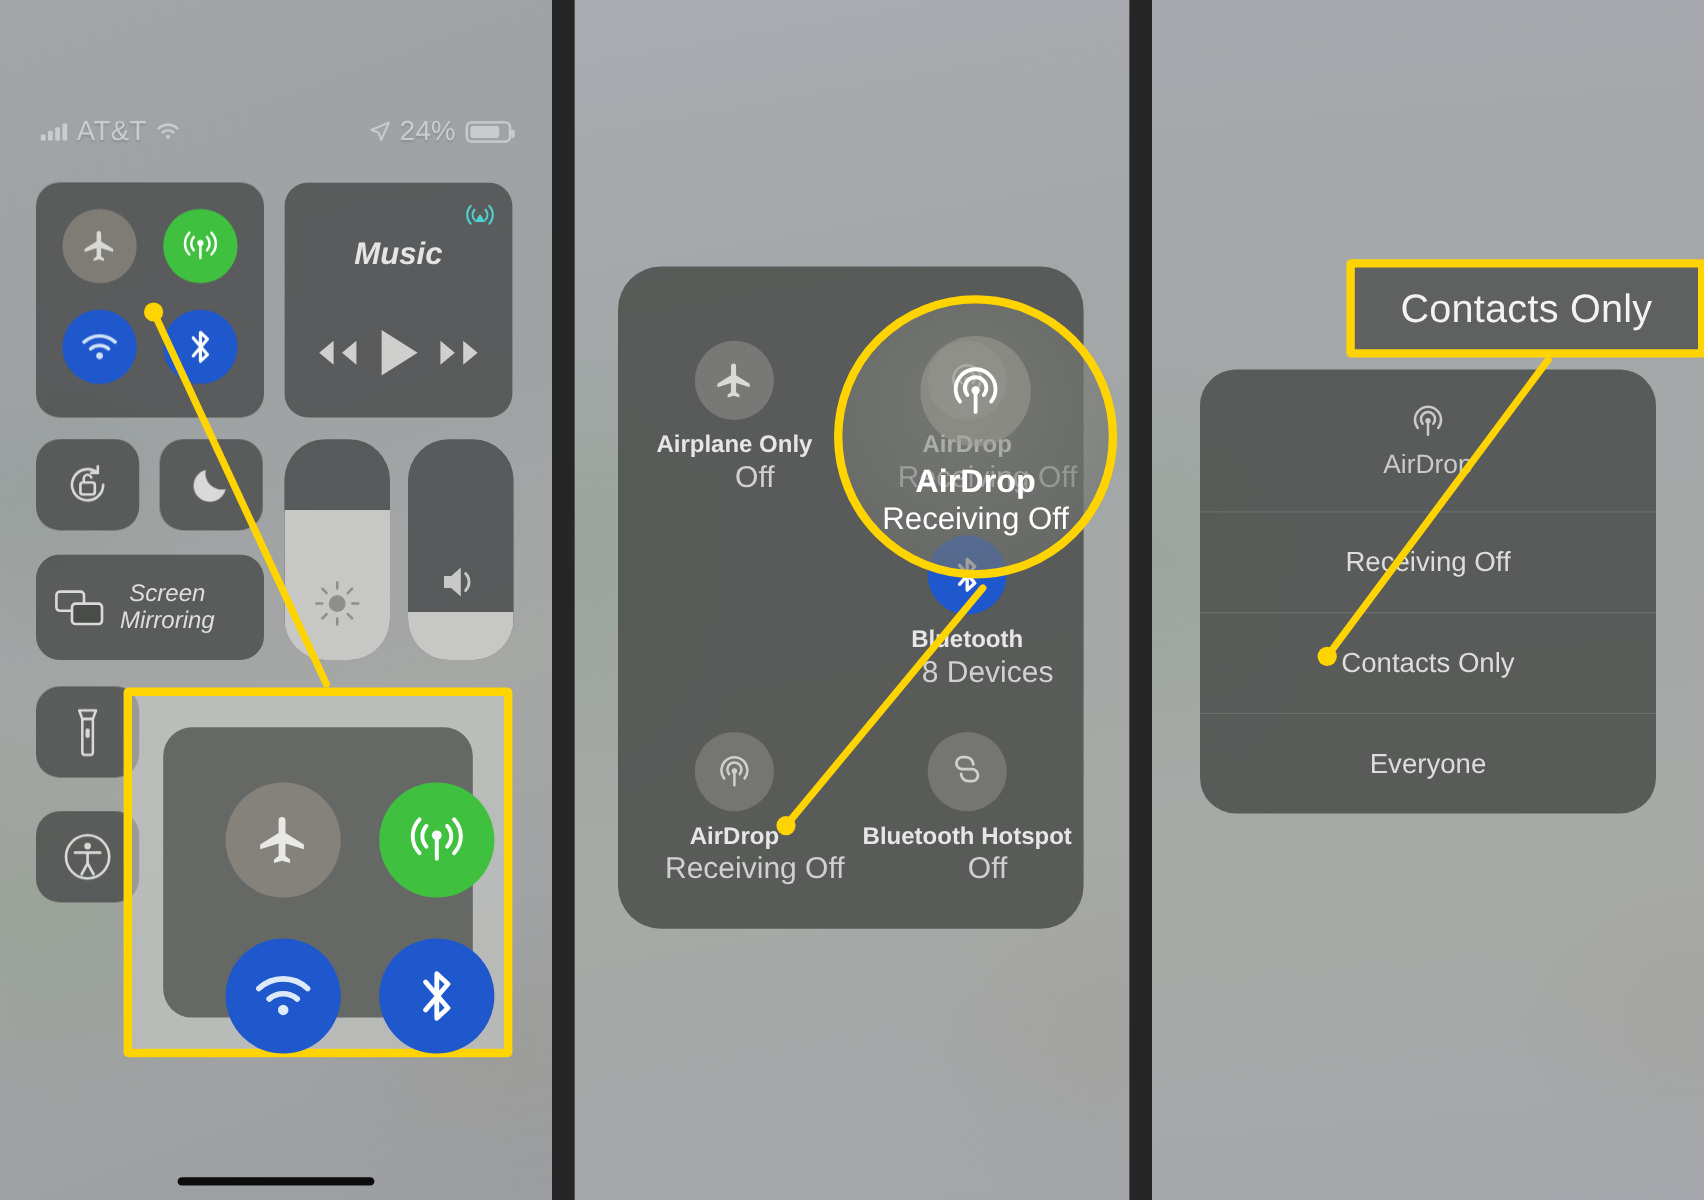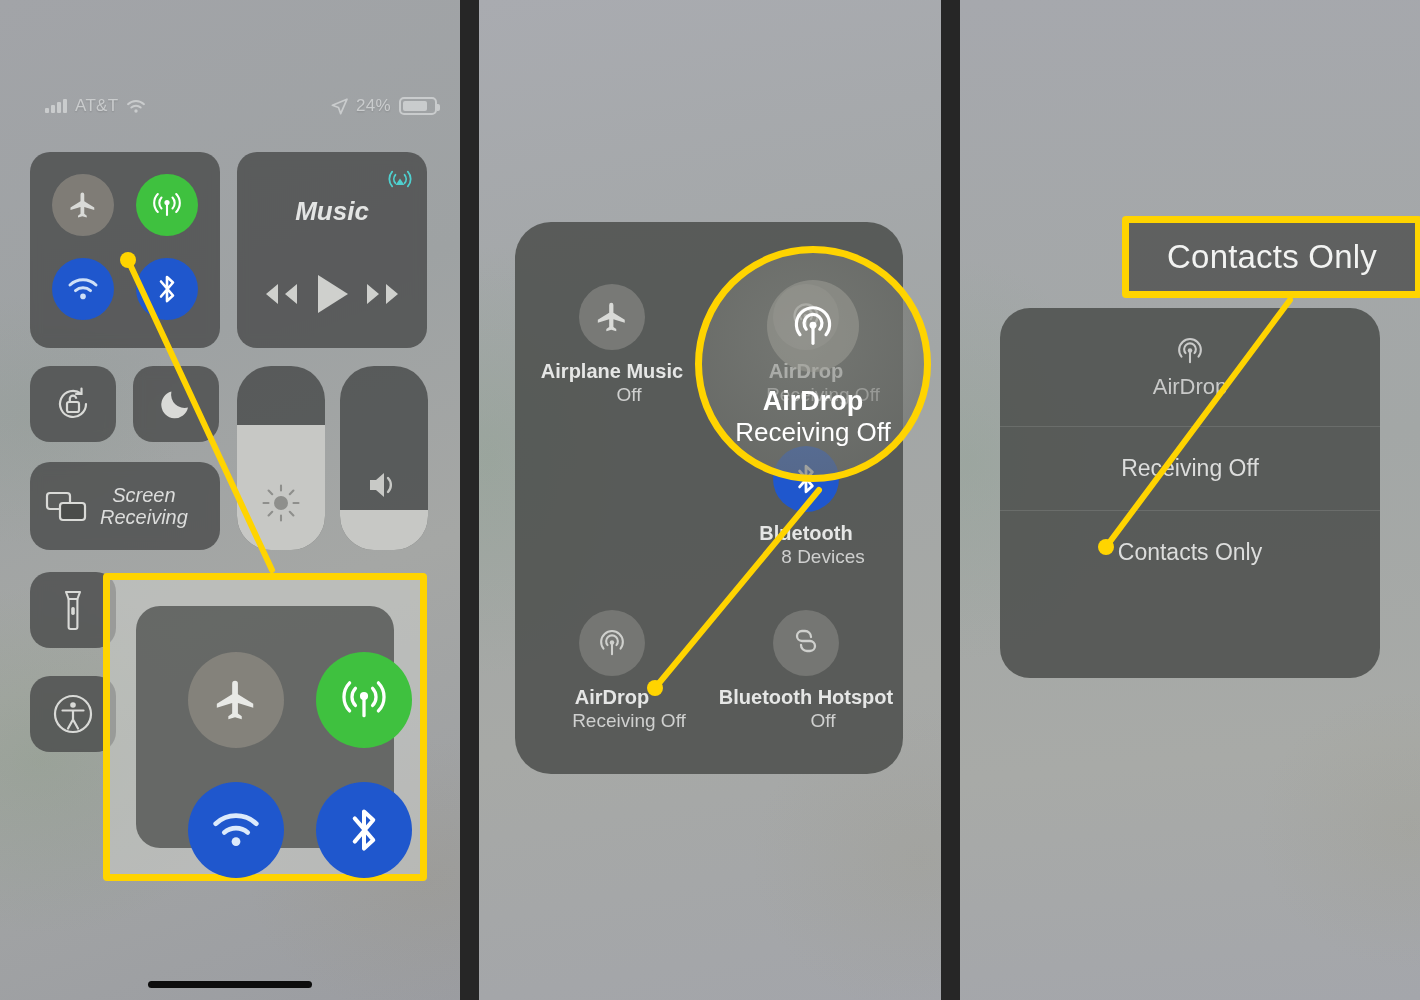--- a/index.html
+++ b/index.html
@@ -31,24 +31,24 @@
       radial-gradient(ellipse 220px 180px at 30px 420px, rgba(130,150,130,.16), transparent 70%); }
   #wash-2 { background:
       radial-gradient(ellipse 200px 300px at 10px 460px, rgba(130,160,130,.25), transparent 72%),
       radial-gradient(ellipse 240px 220px at 440px 860px, rgba(150,145,115,.16), transparent 70%); }
   #wash-3 { background:
       radial-gradient(ellipse 200px 280px at 8px 460px, rgba(130,160,135,.22), transparent 72%),
       radial-gradient(ellipse 220px 200px at 450px 830px, rgba(150,145,115,.15), transparent 70%); }
 
   
   .status-bar {
-    position: absolute; top: 96px; left: 11px; width: 100%;
+    position: absolute; top: 96px; left: 0; width: 100%;
     display: flex; align-items: center; justify-content: space-between;
     padding: 0 34px;
-    color: #d3d5d6; font-size: 17px; letter-spacing: .3px;
+    color: #d3d5d6; font-size: 23px; letter-spacing: .3px;
     text-shadow: 0 1px 2px rgba(0,0,0,.18);
     opacity: .82;
   }
   .sb-left, .sb-right { display: flex; align-items: center; gap: 8px; }
   .bars { display: flex; align-items: flex-end; gap: 2px; height: 14px; }
   .bars i { display: block; width: 4px; background: #d3d5d6; border-radius: 1px; }
   .bars i:nth-child(1){height:5px;} .bars i:nth-child(2){height:8px;}
   .bars i:nth-child(3){height:11px;} .bars i:nth-child(4){height:14px;}
   .batt { width: 38px; height: 18px; border: 2px solid #d3d5d6; border-radius: 5px; position: relative; }
   .batt::after { content:""; position:absolute; right:-5px; top:5px; width:3px; height:7px;
@@ -87,21 +87,21 @@
   .mirror-label { color:#dcdddc; font-size:20px; line-height:1.12;text-align:center; }
 
   
   .sheet2 { position:absolute; left:516px; top:222px; width:388px; height:552px;
             background: rgba(74,76,74,.84); border-radius: 36px; }
   .sheet2-grid { position:absolute; inset:0; }
   .cell { position:absolute; width:194px; text-align:center; color:#d8d9d8; }
   .cell .circ { width:66px; height:66px; border-radius:50%; margin:0 auto 10px;
                 display:flex; align-items:center; justify-content:center; }
   .cell .nm   { font-size:20px; font-weight:700; color:#e5e6e5; line-height:1.18; }
-  .cell .sub  { font-size:19px; color:#cfd0cf; line-height:1.18;margin-left:34px; }
+  .cell .sub  { font-size:25px; color:#cfd0cf; line-height:1.18;margin-left:34px; }
   .c-air  { left:0;   top:62px; }
   .c-drop { left:194px; top:62px; }
   .c-wifi { left:0;   top:224px; }
   .c-bt   { left:194px; top:224px; }
   .c-drop2{ left:0;   top:388px; }
   .c-hot  { left:194px; top:388px; }
   .redact { display:inline-block; width:62px; height:18px; background:#b9babb;
             border-radius:2px; vertical-align:-2px; margin-right:4px; }
 
   
@@ -282,21 +282,21 @@
         <span>
           <svg width="44" height="38" viewBox="0 0 44 38">
               <g fill="none" stroke="#d9dad7" stroke-width="2.2">
             <rect x="3" y="6" width="23" height="16" rx="3"></rect>
                 <rect x="16" y="16" width="25" height="17" rx="3" fill="#4a4c4a"></rect>
               </g>
             </svg>
         </span>
         <span class="mirror-label">
           <span>Screen</span><br>
-          <span>Receiving</span>
+          <span>Mirroring</span>
         </span>
       </div>
     </div>
 
     <div class="cc-tile torch-tile">
       <span style="position:absolute;left:50%;top:50%;transform:translate(-50%,-50%)">
         <svg width="22" height="44" viewBox="0 0 22 44">
             <g fill="none" stroke="#d9dad7" stroke-width="2.1" stroke-linejoin="round">
           <path d="M4 4h14l-2.6 7H6.6z"></path>
               <path d="M6.6 11h8.8v28a2 2 0 0 1-2 2H8.6a2 2 0 0 1-2-2z"></path>
@@ -397,21 +397,21 @@
 
     <div class="sheet2" style="left:36px">
       <div class="sheet2-grid">
 
         <div class="cell c-air">
           <div class="circ" style="background:rgba(150,150,146,.52)">
             <svg width="34" height="34" viewBox="0 0 24 24" fill="#d9dad7">
                 <path d="M21 16v-2l-8-5V3.5A1.5 1.5 0 0 0 11.5 2 1.5 1.5 0 0 0 10 3.5V9l-8 5v2l8-2.5V19l-2 1.5V22l3.5-1 3.5 1v-1.5L13 19v-5.5z"></path>
               </svg>
           </div>
-          <div class="nm">Airplane Music</div>
+          <div class="nm">Airplane Only</div>
           <div class="sub">Off</div>
         </div>
 
         <div class="cell c-drop">
           <div class="circ" style="background:rgba(150,150,146,.52)">
             <svg width="36" height="36" viewBox="0 0 36 36">
                 <g fill="none" stroke="#fff" stroke-width="2.2" stroke-linecap="round">
               <path d="M9 24a11.5 11.5 0 1 1 18 0"></path>
                   <path d="M13.3 20.2a6.2 6.2 0 1 1 9.4 0"></path>
                 </g>
@@ -503,20 +503,23 @@
             </svg>
         </span>
         <span class="lbl">AirDrop</span>
       </div>
       <div class="ad-row">
         <span>Receiving Off</span>
       </div>
       <div class="ad-row">
         <span>Contacts Only</span>
       </div>
+      <div class="ad-row">
+        <span>Everyone</span>
+      </div>
     </div>
 
     <svg class="anno" style="left:0;top:0;width:460px;height:1000px">
       <path d="M146 547 L330 300" stroke="#ffd400" stroke-width="6" fill="none" stroke-linecap="round"></path>
       <circle cx="146" cy="547" r="8" fill="#ffd400"></circle>
     </svg>
   </div>
 
   <div class="hl-box" id="hl-contacts">
     <span>Contacts Only</span>

